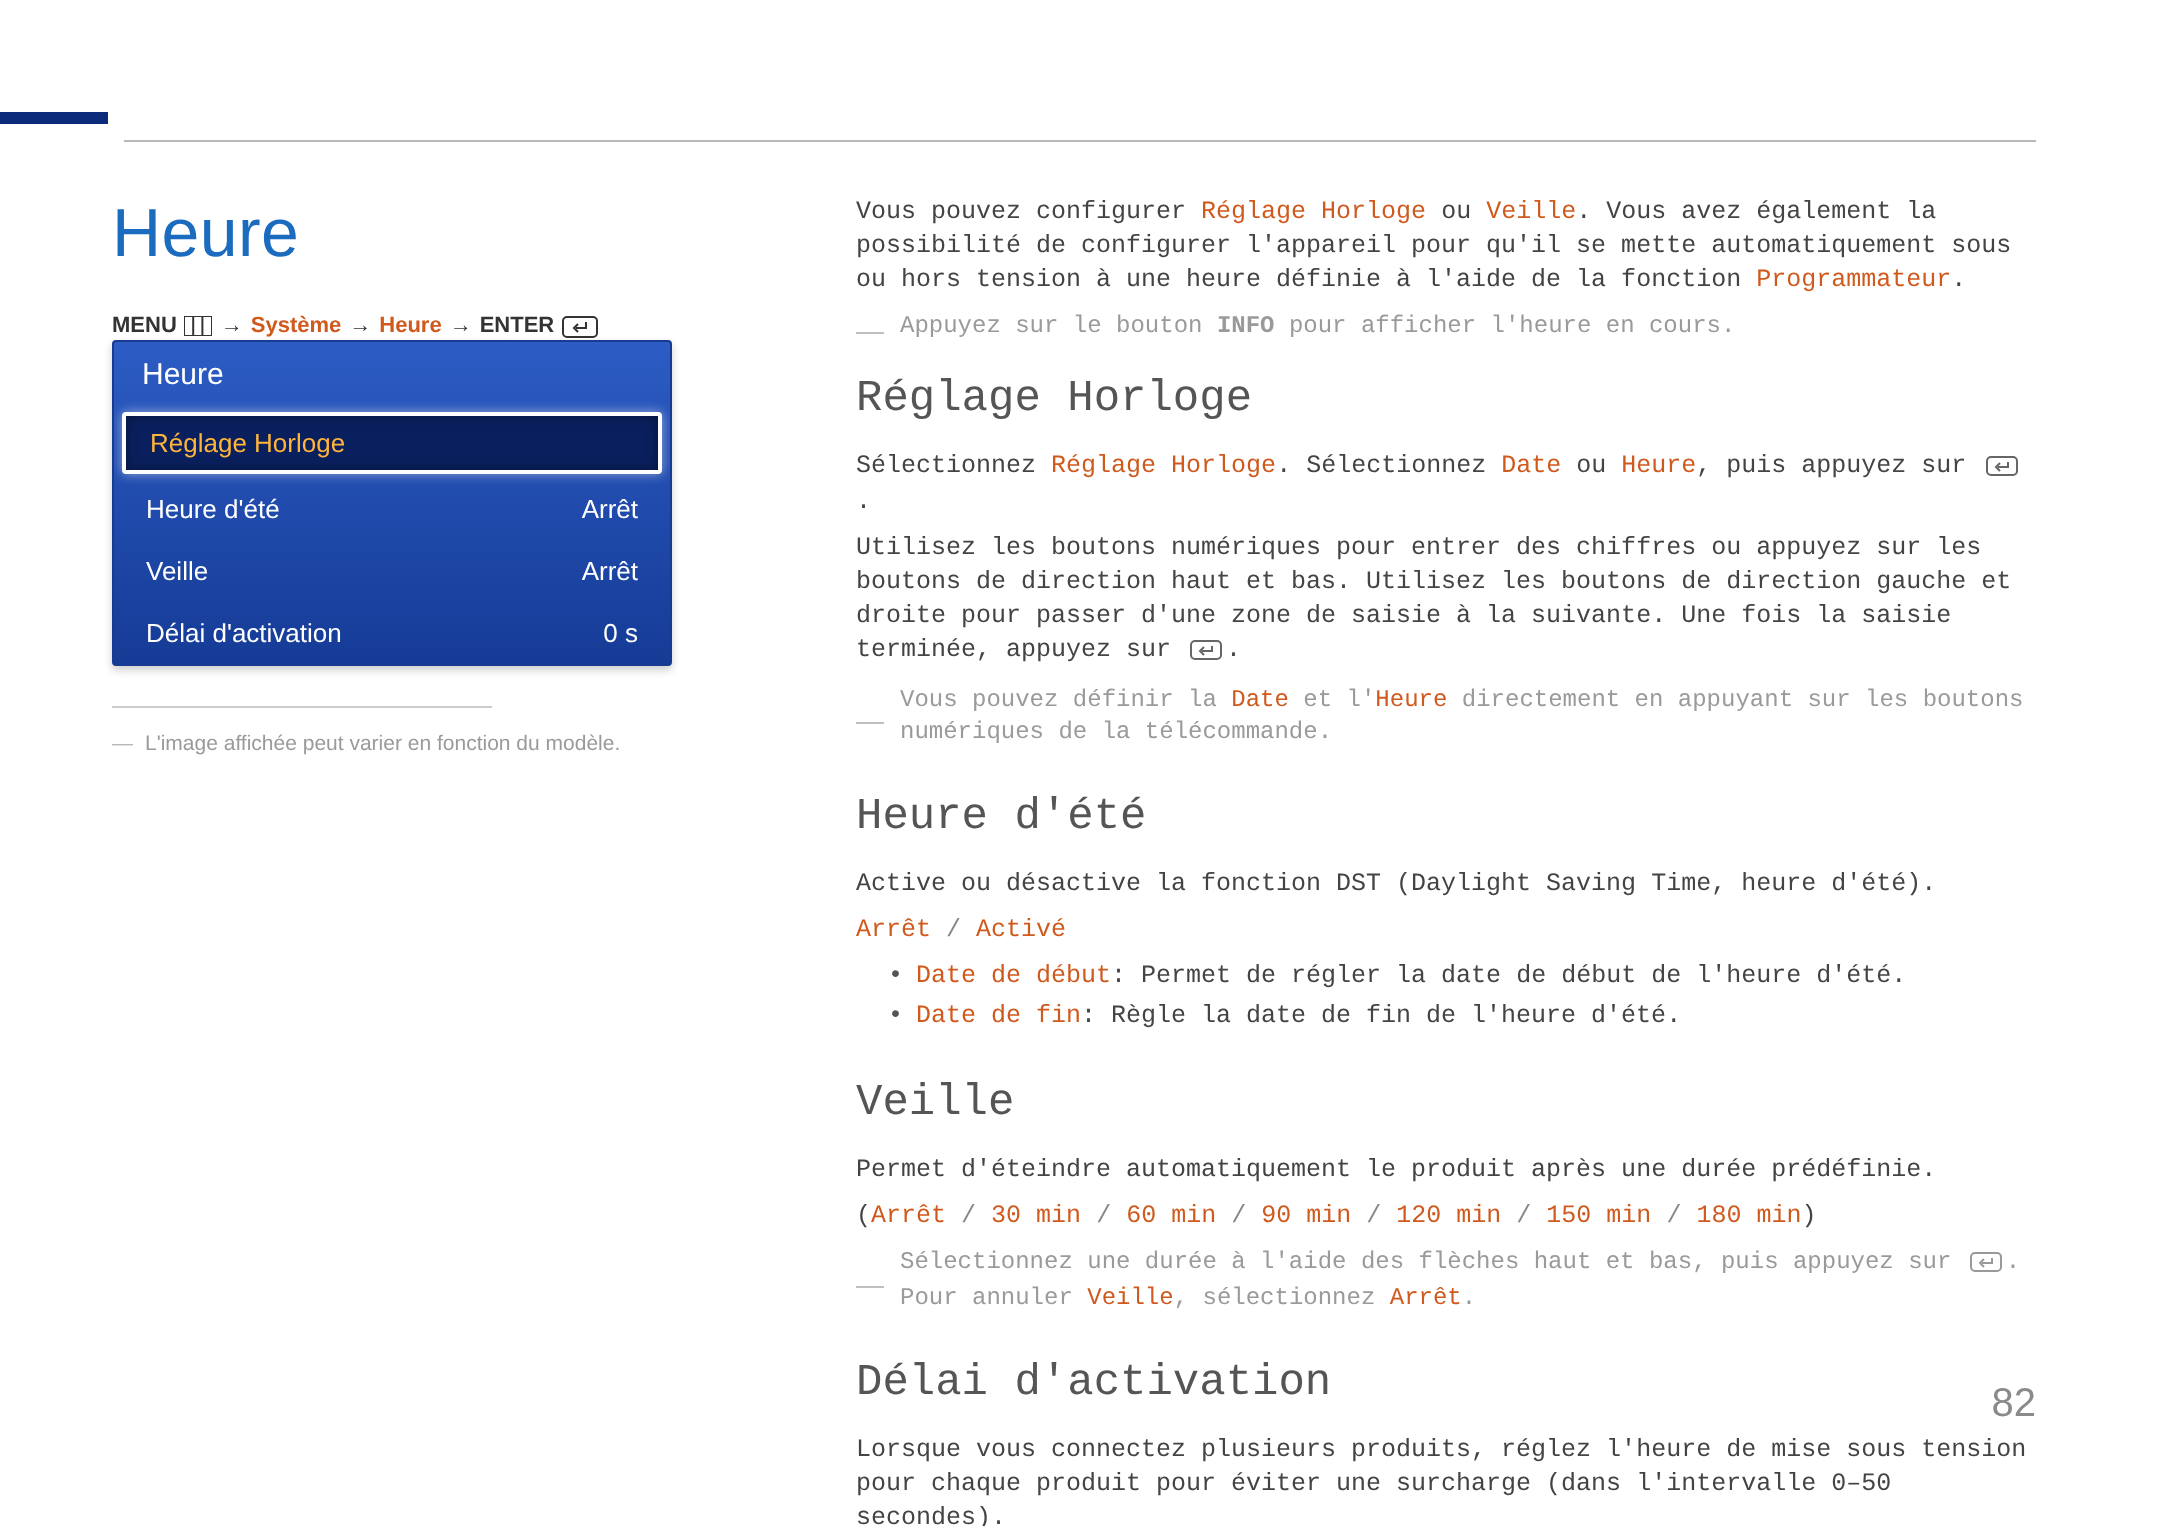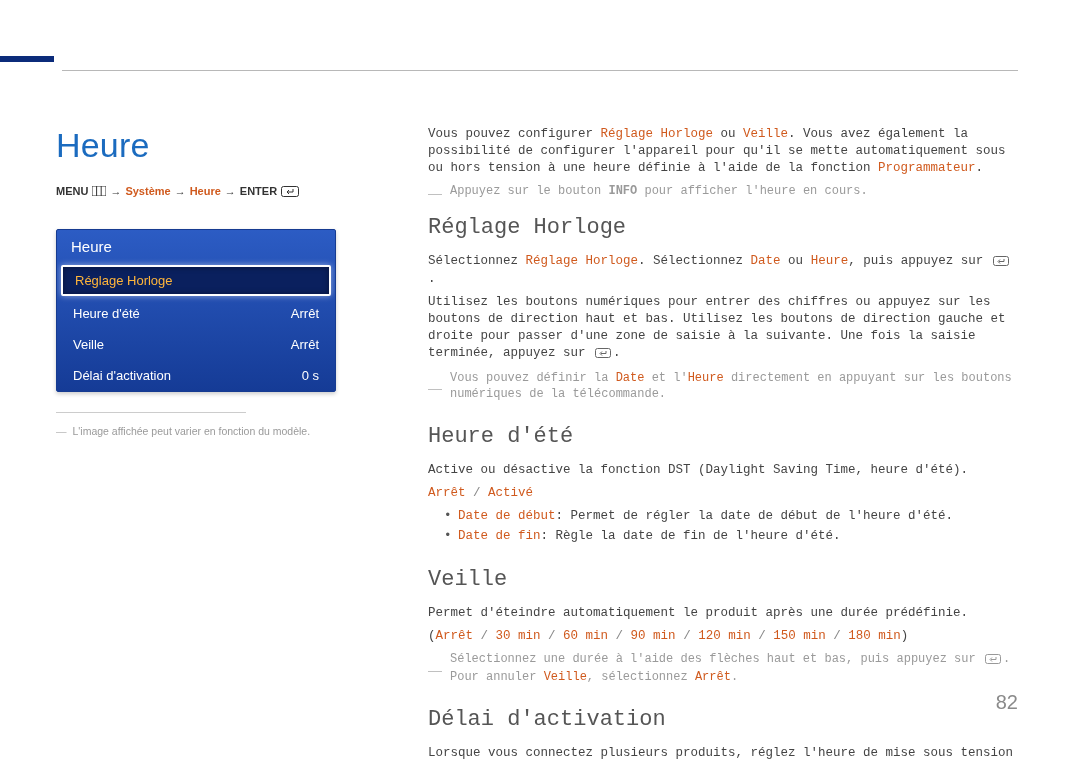--- a/index.html
+++ b/index.html
@@ -1,20 +1,20 @@
 <!DOCTYPE html>
 <html><head>
 <meta charset="utf-8">
 <style>
   * { box-sizing: border-box; margin: 0; padding: 0; }
   html, body { width: 1080px; height: 763px; background: #fff; font-family: Arial, Helvetica, sans-serif; }
   body { position: relative; }
   .page {
     width: 1080px; height: 734px;
-    padding: 84px 62px 0 56px;
+    padding: 56px 62px 0 56px;
     position: relative;
   }
   .tab-marker {
     position: absolute; top: 56px; left: 0;
     width: 54px; height: 6px; background: #0b2b7a;
   }
   .top-rule {
     position: absolute; top: 70px; left: 62px; right: 62px;
     border-top: 1px solid #b8b8b8;
   }
@@ -26,21 +26,21 @@
   .left-col { width: 332px; flex: none; }
   .right-col { flex: 1; font-size: 12.5px; color: #444; line-height: 1.35; font-family: Liberation Mono, monospace; }
 
   h1.page-title {
     font-size: 34px; font-weight: 400; color: #1b6bbf;
     margin-bottom: 20px; letter-spacing: .2px;
   }
   .breadcrumb {
     font-size: 11px; font-weight: 700; color: #333;
     display: flex; align-items: center; gap: 4px;
-    margin-bottom: 32px;
+    margin-bottom: 1px;
   }
   .breadcrumb .nav-link { color: #d05a1e; font-weight: 700; }
   .arrow { color: #333; }
   .icon-menu, .icon-enter {
     display: inline-flex; align-items: center; justify-content: center;
     height: 12px;
   }
   .icon-menu svg, .icon-enter svg { display: block; }
 
   .osd-panel {

